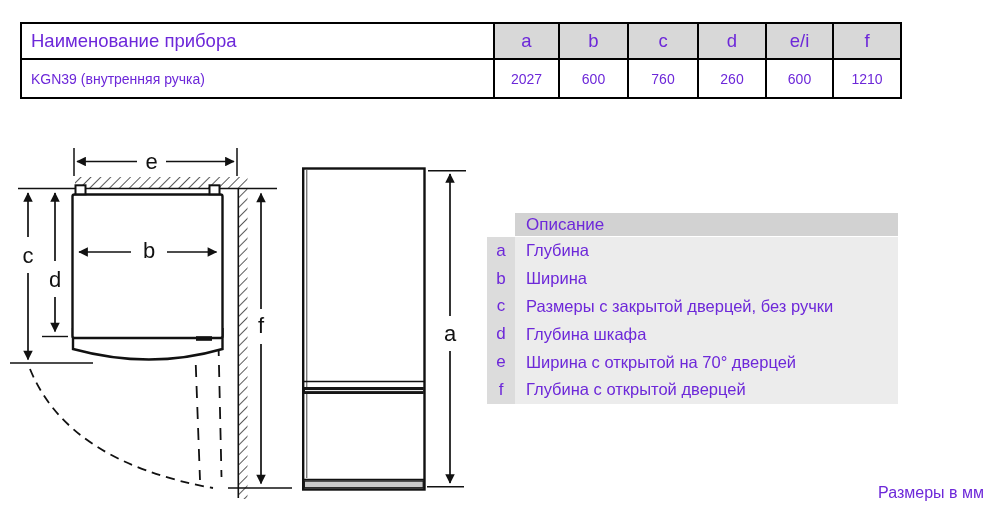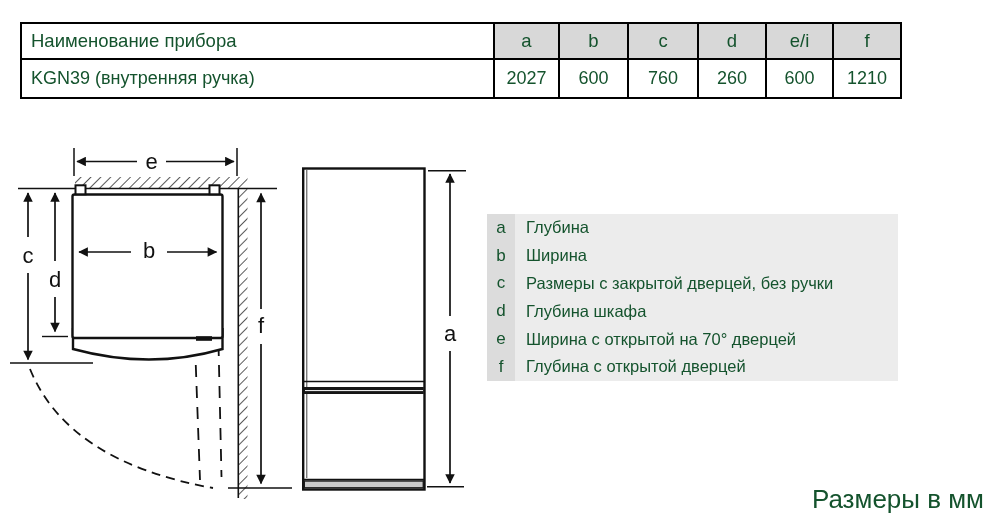--- a/index.html
+++ b/index.html
@@ -1,30 +1,30 @@
 <!DOCTYPE html>
 <html><head>
 <meta charset="utf-8">
 <style>
   html,body { margin:0; padding:0; }
   .page {
     position:relative; width:999px; height:521px; background:#ffffff;
-    font-family:"Liberation Sans", sans-serif; color:#14532d; overflow:hidden;
+    font-family:"Liberation Sans", sans-serif; color:#6d28d9; overflow:hidden;
   }
   
   .dim-table {
     position:absolute; left:20px; top:22px; width:880px;
     border-collapse:collapse; table-layout:fixed;
   }
   .dim-table th, .dim-table td {
     border:2px solid #000; font-weight:normal; overflow:hidden;
     white-space:nowrap;
   }
   .dim-table th { height:32px; font-size:18.5px; background:#d8d8d8; text-align:center; }
-  .dim-table td { height:35px; font-size:18px; text-align:center; }
+  .dim-table td { height:35px; font-size:14px; text-align:center; }
   .dim-table .name-cell { background:#fff; text-align:left; padding-left:9px; }
   
   .diagram-svg { position:absolute; left:0; top:130px; }
   .dim-text { font-size:22px; fill:#111; text-anchor:middle; }
   
   .legend { position:absolute; left:487px; top:213px; width:411px; }
   .legend-header {
     margin-left:28px; height:23px; background:#d2d2d2;
     font-size:17px; line-height:23px; padding-left:11px;
   }
@@ -32,21 +32,21 @@
   .legend-row { display:flex; height:27.8px; }
   .legend-key {
     width:28px; background:#dcdcdc; font-size:17px;
     display:flex; align-items:center; justify-content:center;
   }
   .legend-label {
     flex:1; background:#ececec; font-size:16.5px; padding-left:11px;
     display:flex; align-items:center; white-space:nowrap;
   }
   
-  .units-note { position:absolute; top:484px; right:15px; font-size:26px;margin-left:20px; }
+  .units-note { position:absolute; top:484px; right:15px; font-size:16px;margin-left:20px; }
 </style>
 </head>
 <body>
 
 <div class="page">
 
   <table class="dim-table">
     <colgroup>
       <col style="width:473px">
         <col style="width:65px">
@@ -144,20 +144,21 @@
 
       <line x1="428" y1="170.7" x2="466" y2="170.7" stroke-width="1.5"></line>
       <line x1="427" y1="486.8" x2="464" y2="486.8" stroke-width="1.5"></line>
       <line x1="450" y1="174" x2="450" y2="316" stroke-width="1.7" marker-start="url(#ah)"></line>
       <line x1="450" y1="351" x2="450" y2="483" stroke-width="1.7" marker-end="url(#ah)"></line>
       <text class="dim-text" x="450" y="341" stroke="none" fill="#111">a</text>
     </g>
   </svg>
 
   <div class="legend">
+    <div class="legend-header">Описание</div>
     <div class="legend-body">
       <div class="legend-row">
         <div class="legend-key">a</div>
         <div class="legend-label">Глубина</div>
       </div>
       <div class="legend-row">
         <div class="legend-key">b</div>
         <div class="legend-label">Ширина</div>
       </div>
       <div class="legend-row">

